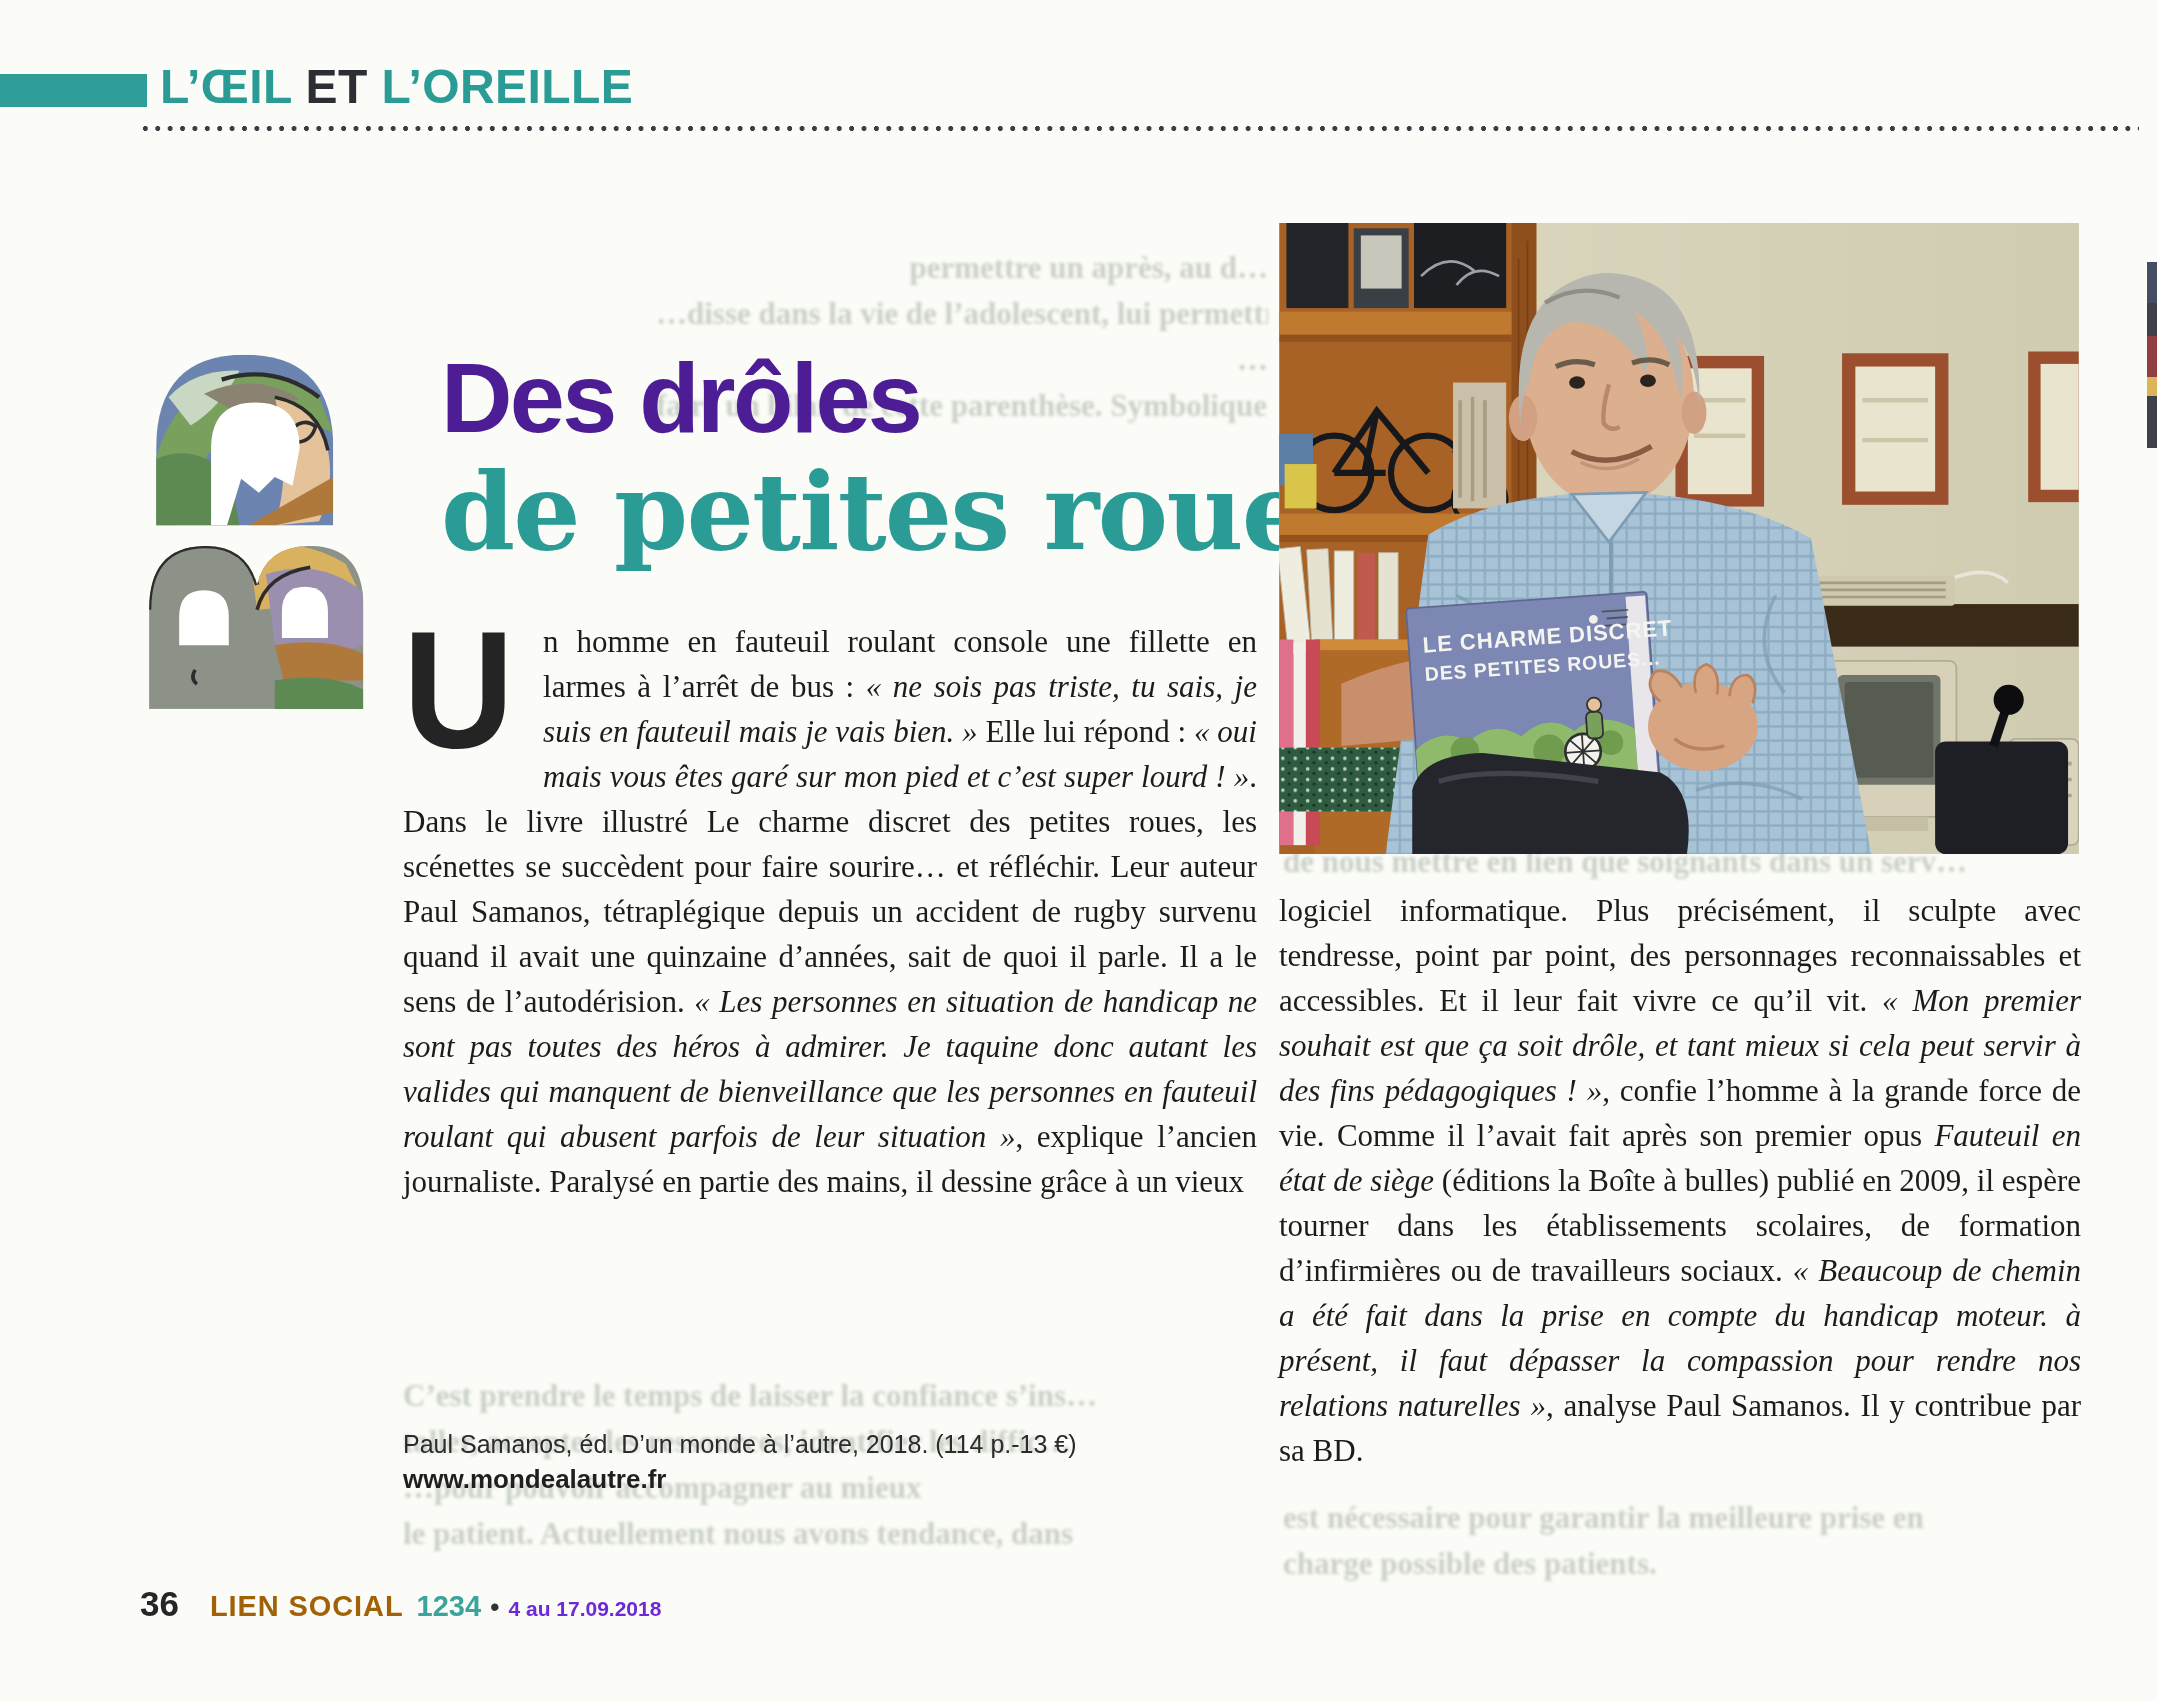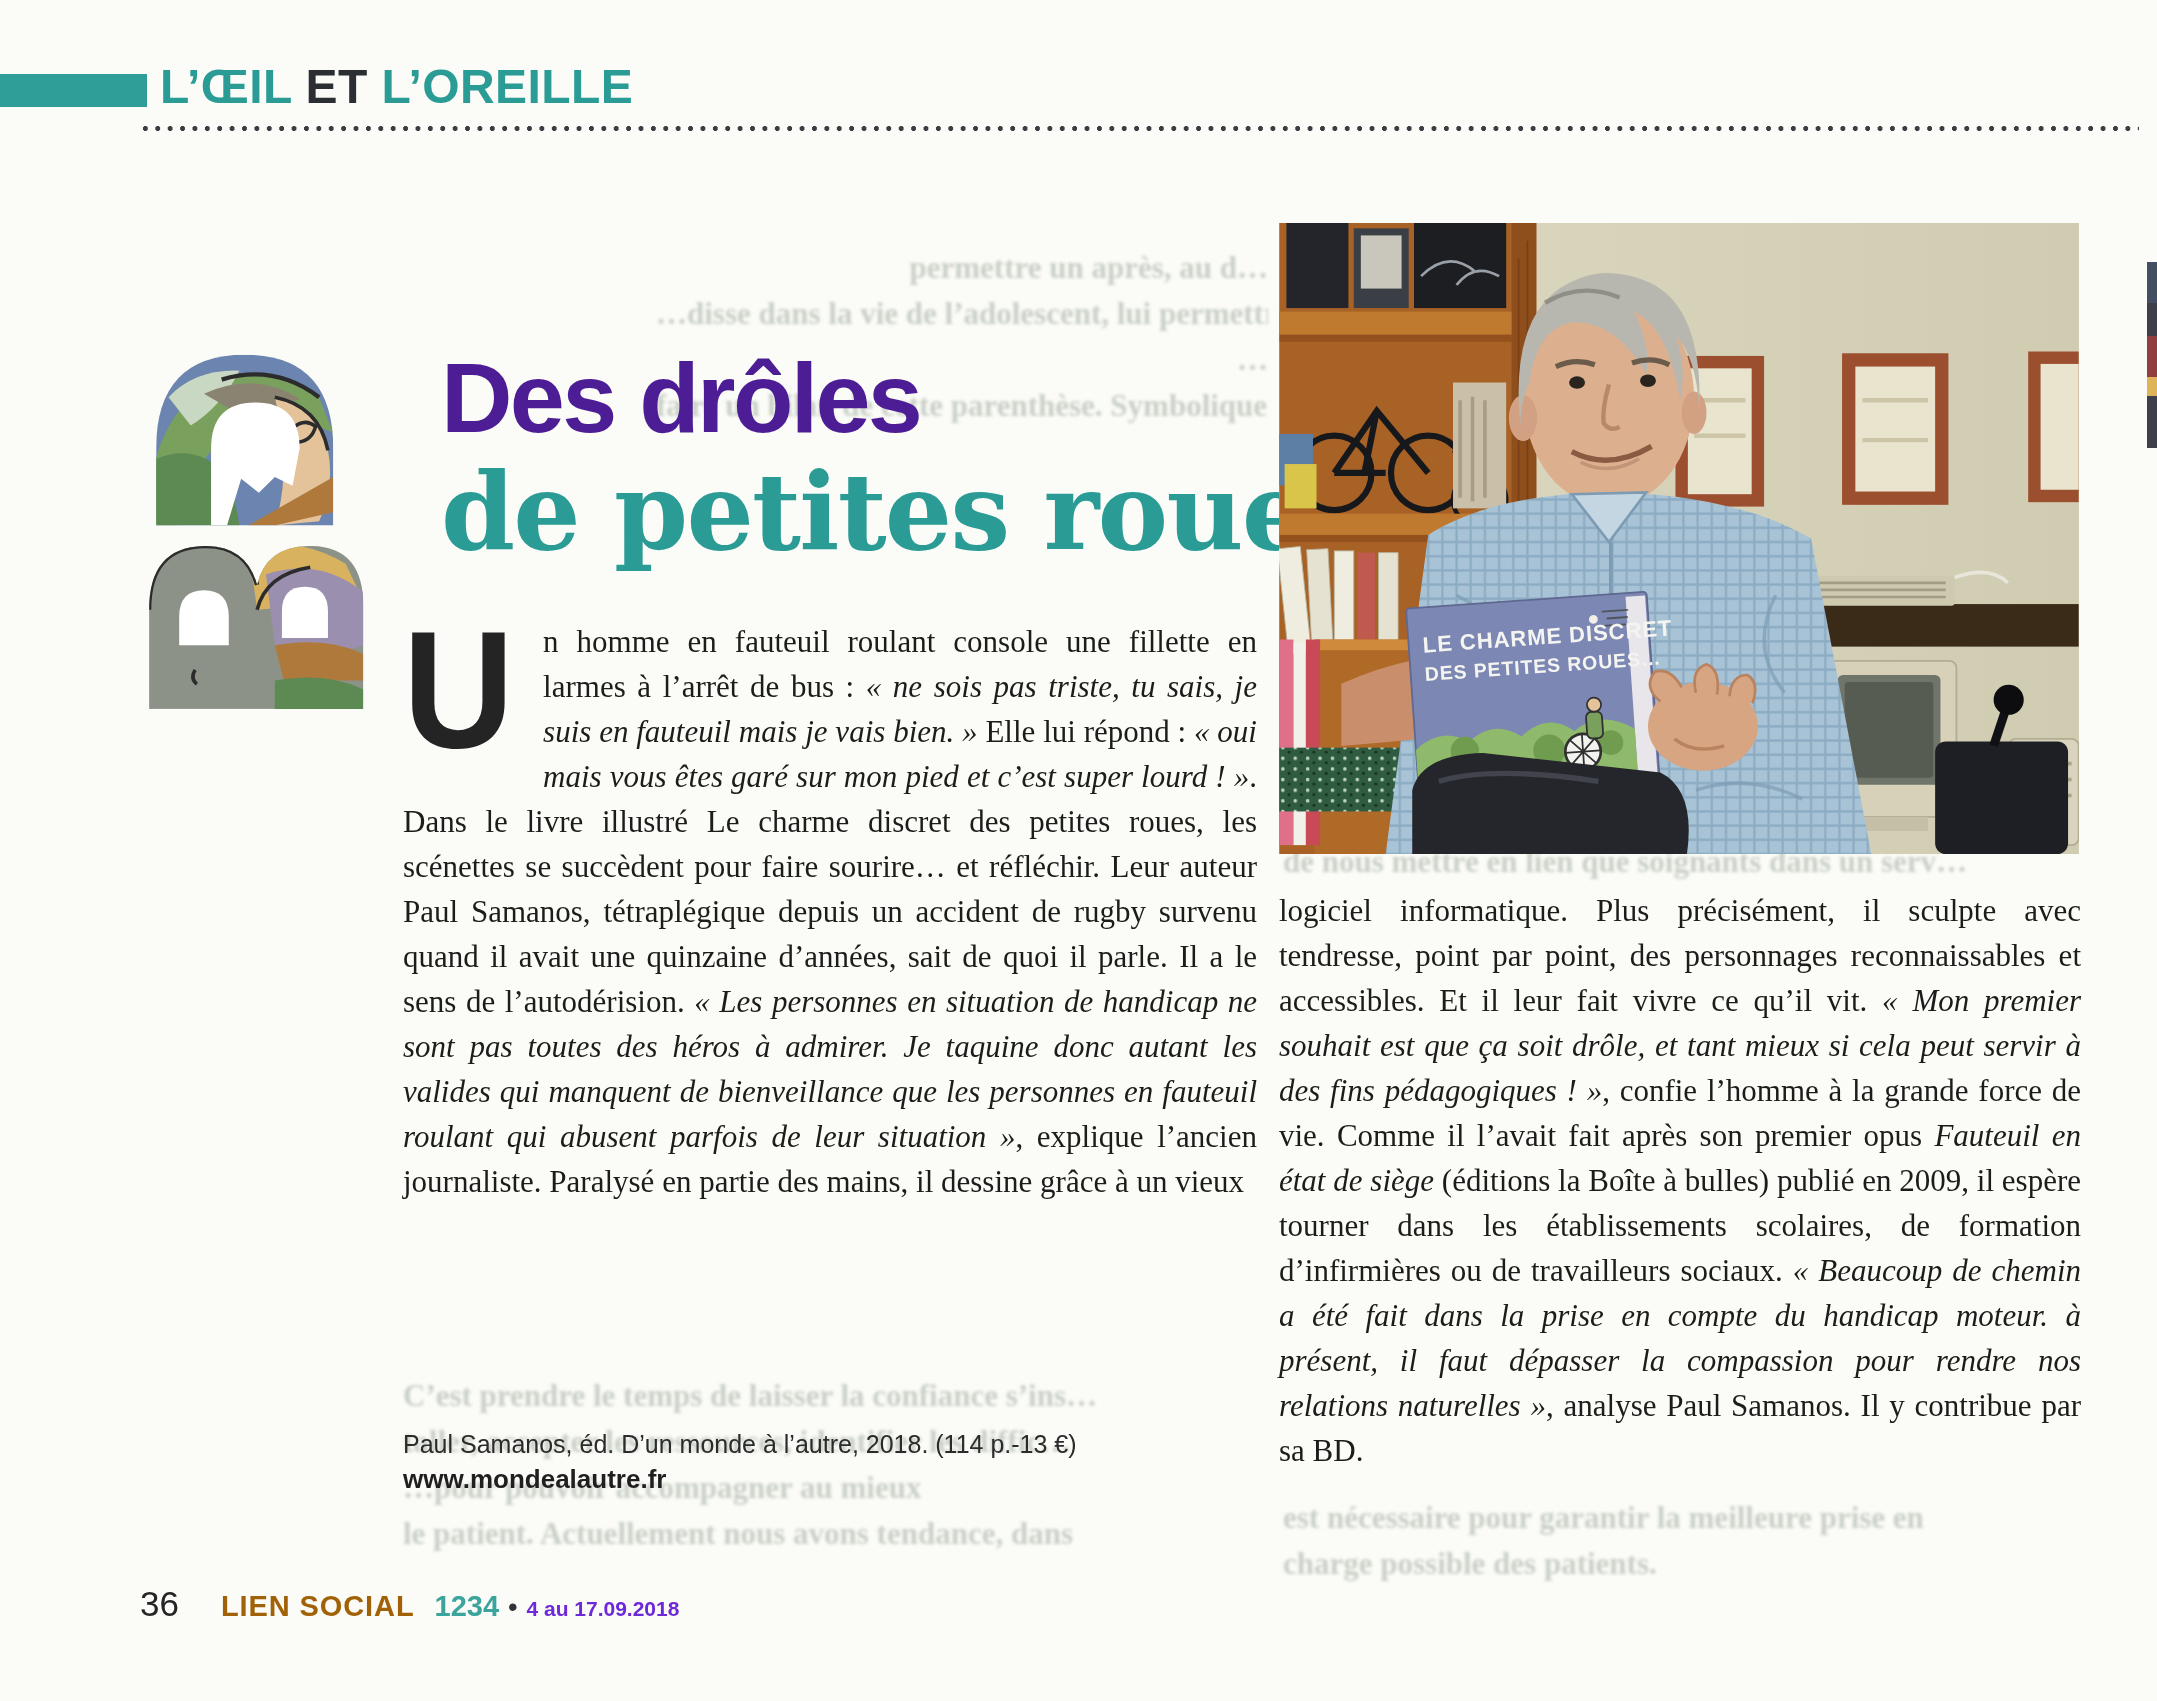--- a/index.html
+++ b/index.html
@@ -71,23 +71,23 @@
   }
 
   
   .book-box{left:403px;top:1412px;width:825px;font-family:"Liberation Sans",sans-serif;z-index:2;}
   .bb-title{color:#2b9c95;font-style:italic;font-weight:800;font-size:27.5px;}
   .bb-details{font-size:25px;color:#2b2b2b;margin-top:18px;}
   .bb-url{font-weight:700;font-size:26px;color:#1f1f1f;margin-top:5.3px;}
 
   
   .footer{left:140px;top:1584px;font-family:"Liberation Sans",sans-serif;white-space:nowrap;z-index:2;}
-  .f-num{font-weight:400;font-size:35px;color:#232526;margin-right:42px;}
+  .f-num{font-weight:700;font-size:35px;color:#232526;margin-right:31px;}
   .f-mag{font-weight:800;font-size:29px;color:#a16207;letter-spacing:0.9px;}
-  .f-issue{font-weight:700;font-size:29px;color:#3aa49d;margin-left:20px;}
+  .f-issue{font-weight:700;font-size:29px;color:#3aa49d;margin-left:13px;}
   .f-sep{font-size:27.5px;color:#2f3337;margin:0 8.9px;}
   .f-date{font-weight:600;font-size:21px;color:#6d28d9;}
 
   
   .photo{left:1279px;top:223px;width:800px;height:631px;z-index:2;background:#d8d5bd;}
 
   
   .edge-strip{
     left:2147px;top:262px;width:9.8px;height:186px;opacity:.85;
     background:linear-gradient(#233048 0 22%,#1c1f2b 22% 40%,#7e1d20 40% 62%,#d8a83c 62% 72%,#1c1f2b 72% 100%);

